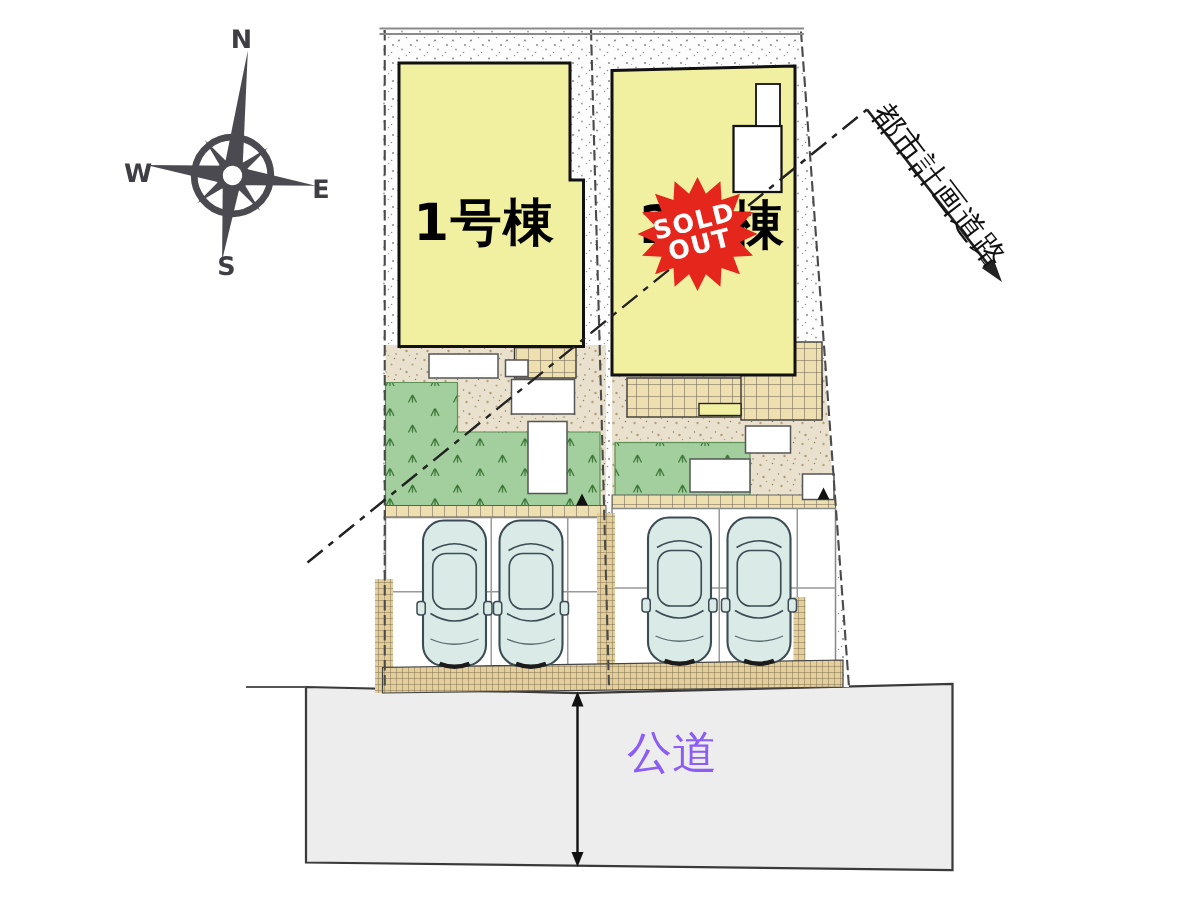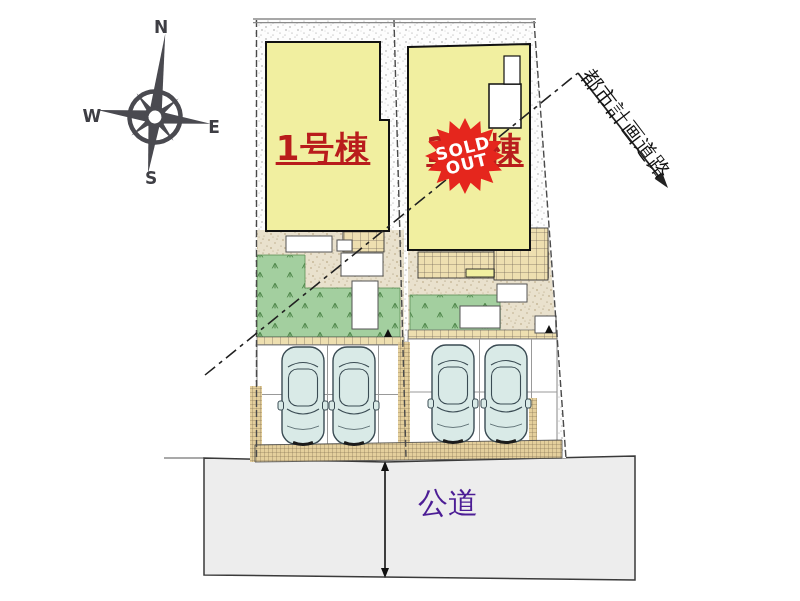--- a/index.html
+++ b/index.html
@@ -1,25 +1,25 @@
 <!DOCTYPE html>
 <html><head>
 <meta charset="utf-8">
 <style>
   html,body{margin:0;padding:0;background:#fff;}
   #stage{position:relative;width:800px;height:601px;background:#ffffff;overflow:hidden;
          font-family:"DejaVu Sans","Liberation Sans",sans-serif;}
   .abs{position:absolute;}
-  .bldg-label{font-size:34px;font-weight:bold;color:#b91c1c;text-align:center;letter-spacing:1px;white-space:nowrap;text-decoration:underline;}
+  .bldg-label{font-size:34px;font-weight:bold;color:#000000;text-align:center;letter-spacing:1px;white-space:nowrap;}
   #b2-label{font-size:35px;}
   .badge{width:80px;height:76px;background:#e5261d;display:flex;align-items:center;justify-content:center;
     clip-path:polygon(100% 50%,85.3% 57%,96.2% 69.1%,79.9% 70%,85.4% 85.4%,70% 79.9%,69.1% 96.2%,57% 85.3%,50% 100%,43% 85.3%,30.9% 96.2%,30% 79.9%,14.6% 85.4%,20.1% 70%,3.8% 69.1%,14.7% 57%,0% 50%,14.7% 43%,3.8% 30.9%,20.1% 30%,14.6% 14.6%,30% 20.1%,30.9% 3.8%,43% 14.7%,50% 0%,57% 14.7%,69.1% 3.8%,70% 20.1%,85.4% 14.6%,79.9% 30%,96.2% 30.9%,85.3% 43%);}
   .badge-inner{transform:rotate(-14deg);text-align:center;color:#ffffff;font-weight:bold;
     font-size:17px;line-height:16px;letter-spacing:1px;}
-  .road-label{width:200px;text-align:center;color:#4c1d95;font-weight:500;}
+  .road-label{width:200px;text-align:center;color:#8b5cf6;font-weight:500;}
   .road-label .l1{font-size:30px;line-height:33px;}
   .road-label .l2{font-size:29px;line-height:32px;}
   .planning-label{font-size:21px;font-weight:500;color:#111;letter-spacing:1px;white-space:nowrap;
     transform:rotate(52.5deg);transform-origin:0 0;}
   .compass-letter{font-size:17px;font-weight:bold;color:#3e3e44;transform:translate(-50%,-50%);}
 </style>
 </head>
 <body>
 
 <div id="stage">

